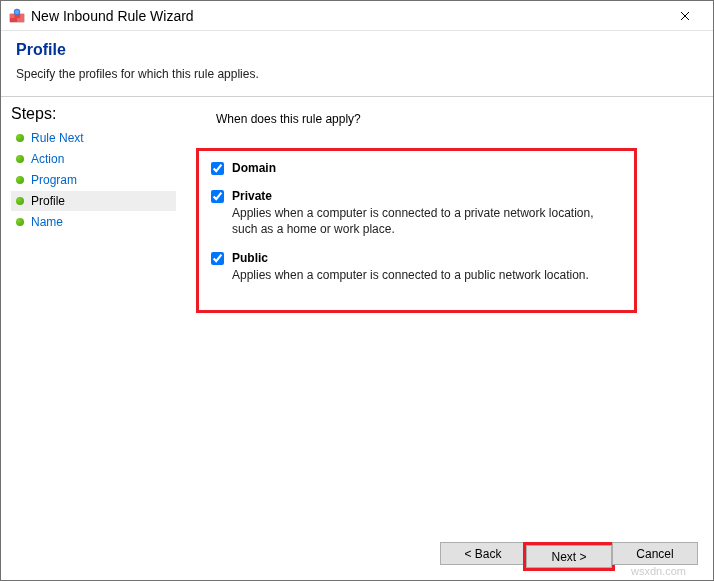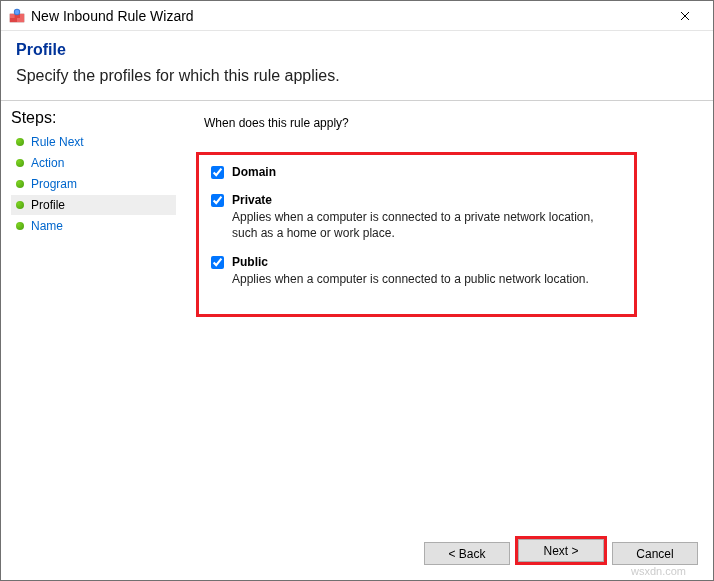--- a/index.html
+++ b/index.html
@@ -4,40 +4,40 @@
   <style>
     * { box-sizing: border-box; margin: 0; padding: 0; }
     body { font-family: "Segoe UI", Tahoma, sans-serif; font-size: 12px; background: #fff; color: #000; }
     .window { width: 714px; height: 581px; border: 1px solid #707070; background: #fff; position: relative; }
     .titlebar { height: 30px; display: flex; align-items: center; padding: 0 8px; border-bottom: 1px solid #e5e5e5; }
     .title-icon { width: 16px; height: 16px; margin-right: 6px; }
     .title-text { flex: 1; font-size: 14px; }
     .close-btn { width: 40px; height: 28px; display: flex; align-items: center; justify-content: center; cursor: pointer; }
     .header { padding: 10px 15px 15px 15px; }
     .header h1 { font-size: 16px; font-weight: 600; color: #003399; margin-bottom: 8px; }
-    .header p { font-size: 16px; color: #222; }
+    .header p { font-size: 12px; color: #222; }
     .divider { border-top: 1px solid #d0d0d0; margin: 0; }
     .body { display: flex; height: 440px; }
     .sidebar { width: 175px; padding: 8px 0 8px 10px; }
     .sidebar-label { font-size: 16px; font-weight: 400; margin-bottom: 5px; }
     .step { display: flex; align-items: center; padding: 3px 5px; margin: 1px 0; cursor: pointer; }
     .step-bullet { width: 8px; height: 8px; border-radius: 50%; background: radial-gradient(circle at 30% 30%, #7ed321 0%, #4a9e0f 100%); margin-right: 7px; flex-shrink: 0; }
     .step-label { color: #0066cc; font-size: 12px; }
     .step.current { background: #eeeeee; }
     .step.current .step-label { color: #000; }
     .content { flex: 1; padding: 15px 20px; }
-    .question { font-size: 12px; margin-bottom: 22px; margin-left: 8px; }
+    .question { font-size: 12px; margin-bottom: 22px; margin-left: 20px; }
     .opts-box { border: 3px solid #ed1c24; padding: 10px 12px 18px 12px; width: 441px; }
     .opt { margin-bottom: 14px; }
     .opt:last-child { margin-bottom: 8px; }
     .opt-row { display: flex; align-items: center; }
     .chk { width: 13px; height: 13px; margin-right: 8px; cursor: pointer; }
     .opt-label { font-weight: 600; font-size: 12px; }
     .opt-desc { font-size: 12px; color: #222; margin-left: 21px; margin-top: 2px; line-height: 1.35; max-width: 460px; }
-    .footer { position: absolute; bottom: 12px; right: 15px; display: flex; gap: 8px; align-items: flex-start; }
+    .footer { position: absolute; bottom: 12px; right: 15px; display: flex; align-items: flex-end; }
     .btn { width: 86px; height: 23px; background: #e1e1e1; border: 1px solid #adadad; font-size: 12px; cursor: pointer; }
     .btn.hl { outline: 3px solid #ed1c24; }
     .btn:not(.hl) { margin: 3px 0; }
     .watermark { position: absolute; bottom: 4px; right: 28px; font-size: 11px; color: #ccc; pointer-events: none; }
   </style>
 </head>
 <body>
 
 <div class="window">
 

